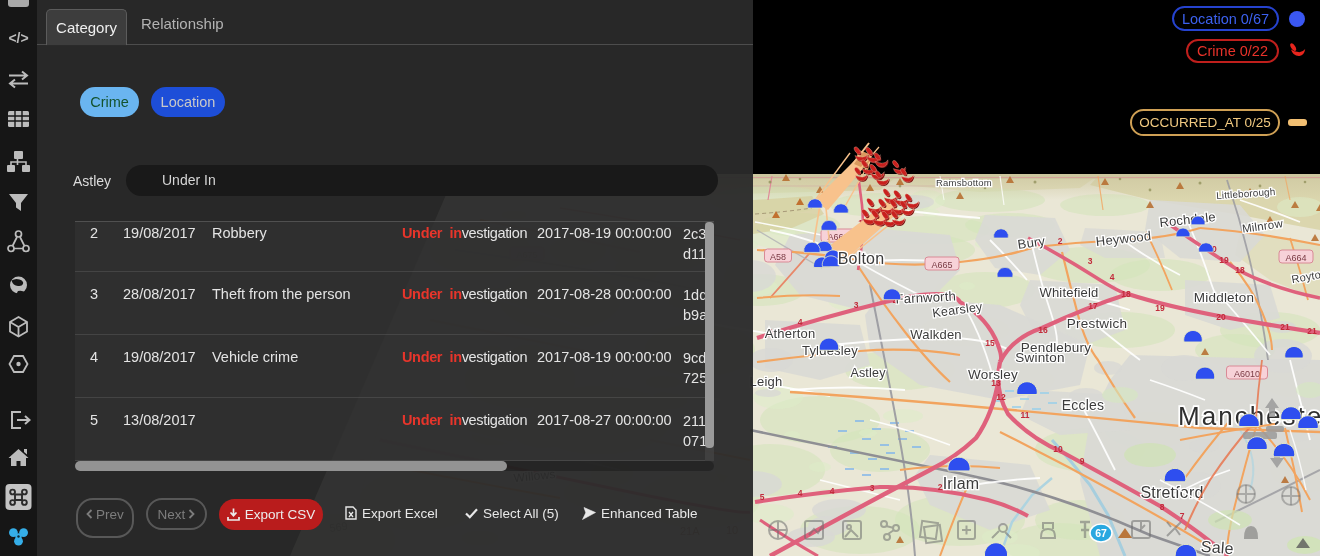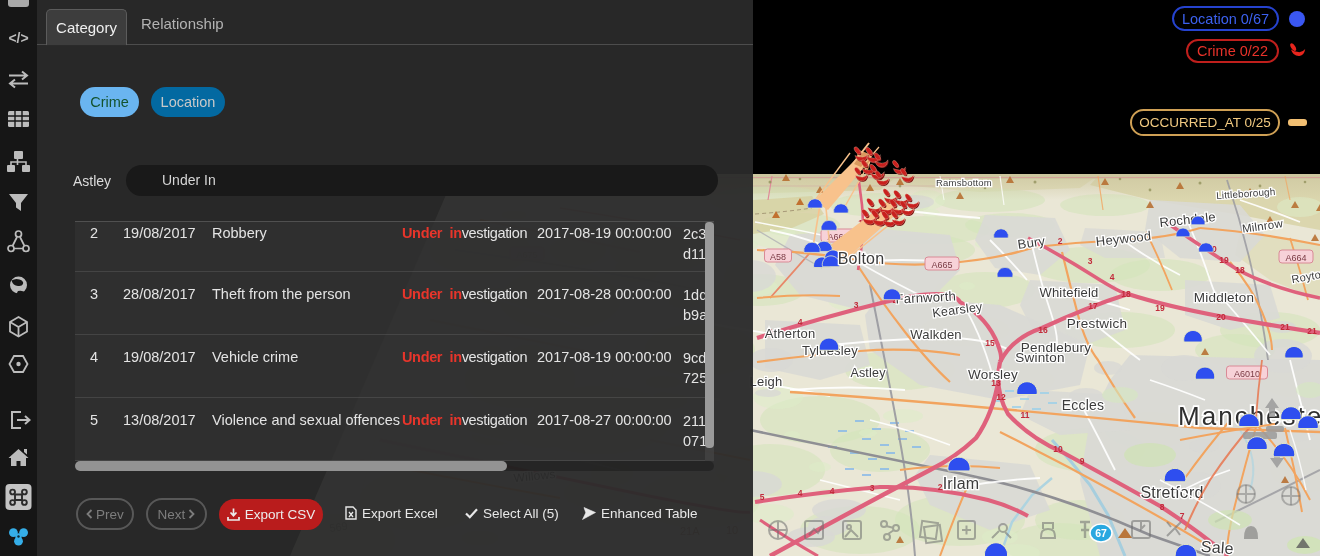--- a/index.html
+++ b/index.html
@@ -9,21 +9,21 @@
   .abs{position:absolute;}
   
   #tabbar{left:37px;top:0;width:716px;height:45px;background:#282828;border-bottom:1px solid #4d4d4d;}
   #tab-active{left:46px;top:9px;width:81px;height:37px;background:#3d3d3d;border:1px solid #5c5c5c;
       border-bottom:none;border-radius:5px 5px 0 0;color:#efefef;font-size:15px;
       text-align:center;line-height:35px;}
   #tab-rel{left:141px;top:0;height:45px;line-height:47px;color:#b3b3b3;font-size:15px;}
   #panelbody{left:37px;top:45px;width:716px;height:511px;background:rgba(42,42,42,0.955);}
   .pill{border-radius:16px;font-size:14.5px;text-align:center;}
   #pill-crime{left:80px;top:87px;width:59px;height:30px;background:#6ab5f0;color:#14532d;line-height:30px;}
-  #pill-loc{left:151px;top:87px;width:74px;height:30px;background:#0369a1;color:#c9c9c9;line-height:30px;}
+  #pill-loc{left:151px;top:87px;width:74px;height:30px;background:#1d4ed8;color:#c9c9c9;line-height:30px;}
   #search-label{left:73px;top:173px;color:#dcdcdc;font-size:14px;}
   #search-input{left:126px;top:165px;width:592px;height:31px;background:#191919;border-radius:16px;
       color:#d6d6d6;font-size:14px;line-height:31px;padding-left:36px;}
   #tablebox{left:75px;top:221px;width:639px;height:240px;background:rgba(50,50,50,0.78);border-top:1px solid #505050;}
   .trow{position:absolute;left:0;width:630px;height:63px;border-bottom:1px solid rgba(95,95,95,0.45);}
   .trow .tc{top:14px;}
   .trow.first{height:50px;}
   .trow.first .tc{top:3px;}
   .tc{position:absolute;color:#e4e4e4;font-size:14.5px;white-space:nowrap;}
   .c0{left:10px;width:18px;text-align:center;}
@@ -31,21 +31,21 @@
   .c2{left:137px;}
   .c3{left:327px;letter-spacing:-0.35px;}
   .c3 b{color:#e7352b;font-weight:bold;}
   .c4{left:462px;}
   .c5{left:608px;line-height:19.5px;}
   #vscroll{left:705px;top:222px;width:9px;height:239px;background:rgba(255,255,255,0.07);}
   #vthumb{left:705px;top:222px;width:9px;height:226px;background:#9a9a9a;border-radius:4px;}
   #hscroll{left:75px;top:461px;width:639px;height:10px;background:rgba(0,0,0,0.25);border-radius:5px;}
   #hthumb{left:75px;top:461px;width:432px;height:10px;background:#939393;border-radius:5px;}
   .btn-ghost{border:2px solid #585858;border-radius:17px;color:#7d7d7d;font-size:13.5px;text-align:center;}
-  #btn-prev{left:76px;top:498px;width:58px;height:32px;line-height:29px;}
+  #btn-prev{left:76px;top:498px;width:58px;height:40px;line-height:29px;}
   #btn-next{left:146px;top:498px;width:61px;height:32px;line-height:29px;}
   #btn-csv{left:219px;top:499px;width:104px;height:31px;background:#b91c1c;border-radius:16px;
       color:#ececec;font-size:13.5px;text-align:center;line-height:31px;}
   .linkbtn{color:#e8e8e8;font-size:13.5px;top:506px;}
   
   #sidebar{left:0;top:0;width:37px;height:556px;background:#161616;}
   
   .leg{position:absolute;border-radius:14px;text-align:center;background:#000;}
   #leg-loc{left:1172px;top:6px;width:107px;height:25px;border:2px solid #2643cf;color:#3c61ef;
       font-size:14.5px;line-height:22px;}
@@ -619,21 +619,20 @@
       <span class="tc c0">4</span>
         <span class="tc c1">19/08/2017</span>
         <span class="tc c2">Vehicle crime</span>
       <span class="tc c3"><b>Under&nbsp; in</b>vestigation</span>
         <span class="tc c4">2017-08-19 00:00:00</span>
       <span class="tc c5">9cd<br>725</span>
     </div>
     <div class="trow" style="top:176px">
       <span class="tc c0">5</span>
         <span class="tc c1">13/08/2017</span>
-        <span class="tc c2">Violence and sexual offences</span>
       <span class="tc c3"><b>Under&nbsp; in</b>vestigation</span>
         <span class="tc c4">2017-08-27 00:00:00</span>
       <span class="tc c5">211<br>071</span>
     </div>
   </div>
   <div id="vscroll" class="abs"></div>
   <div id="vthumb" class="abs"></div>
   <div id="hscroll" class="abs"></div>
   <div id="hthumb" class="abs"></div>
   <div id="btn-prev" class="abs btn-ghost"><svg width="7" height="10" viewBox="0 0 7 10" style="margin-right:3px">

